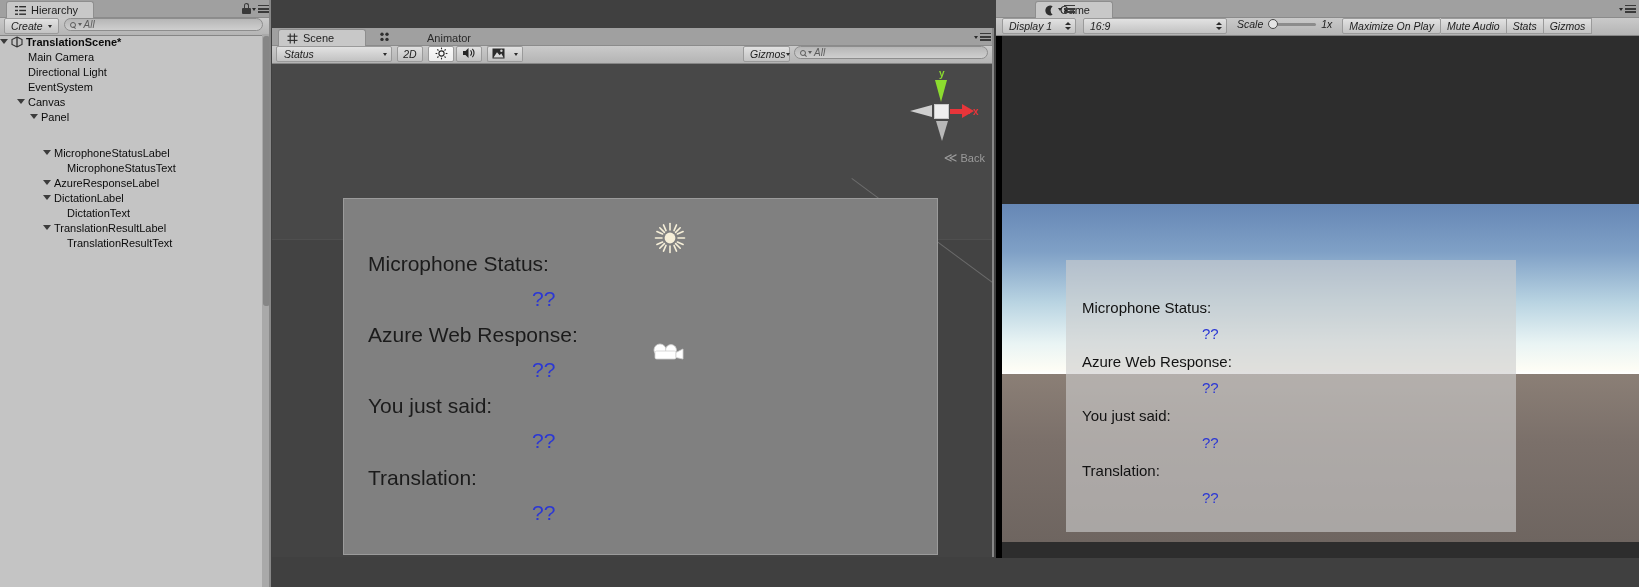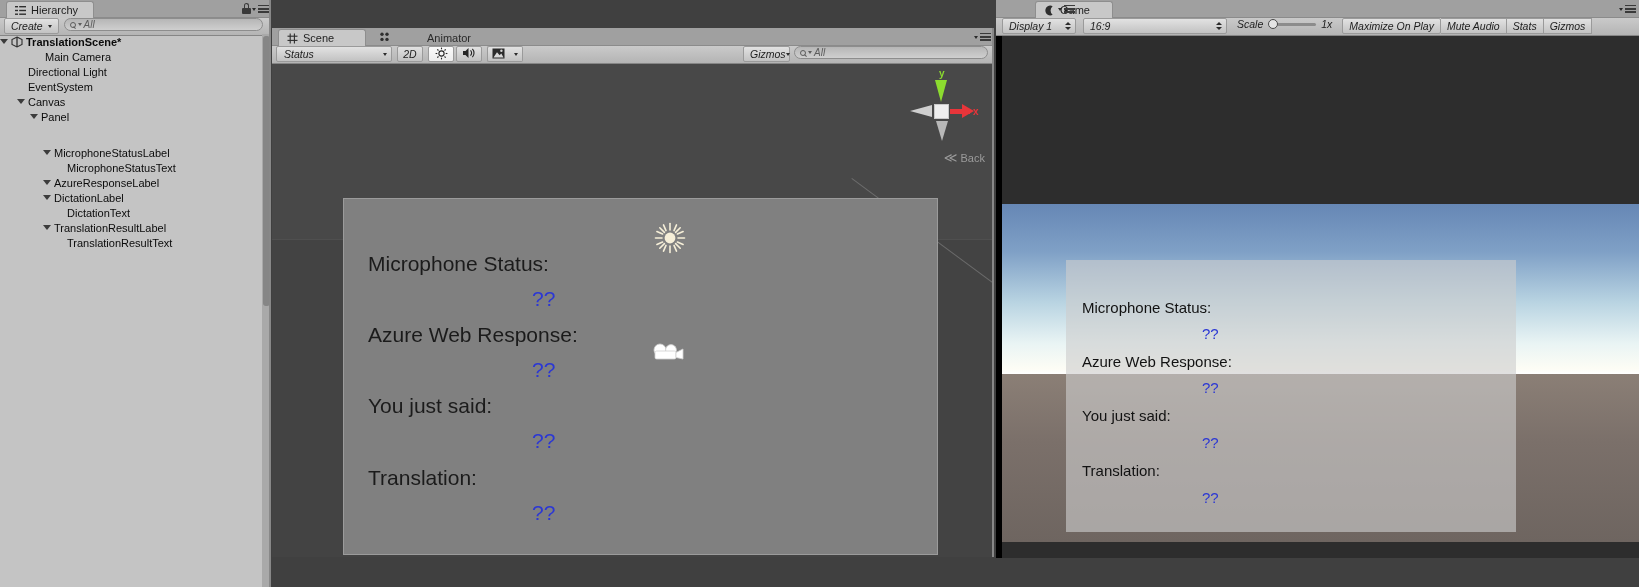--- a/index.html
+++ b/index.html
@@ -178,21 +178,21 @@
       <span class="tri"></span>
       <span class="unity-ico">
         <svg width="12" height="12" viewBox="0 0 12 12">
               <polygon points="6,1 11,3.6 11,8.4 6,11 1,8.4 1,3.6" fill="none" stroke="#2d2d2d" stroke-width="1.1"></polygon>
               <polygon points="6,1 6,11" stroke="#2d2d2d" stroke-width="0.8"></polygon>
             </svg>
       </span>
       <span>TranslationScene*</span>
     </div>
     <div id="hier-rows">
-          <div class="hrow" style="padding-left: 17px; margin-left: 17px;">
+          <div class="hrow" style="padding-left: 17px;">
             <span class="tri hidden"></span>
             <span>Main Camera</span>
           </div>
           <div class="hrow" style="padding-left: 17px;">
             <span class="tri hidden"></span>
             <span>Directional Light</span>
           </div>
           <div class="hrow" style="padding-left: 17px;">
             <span class="tri hidden"></span>
             <span>EventSystem</span>

